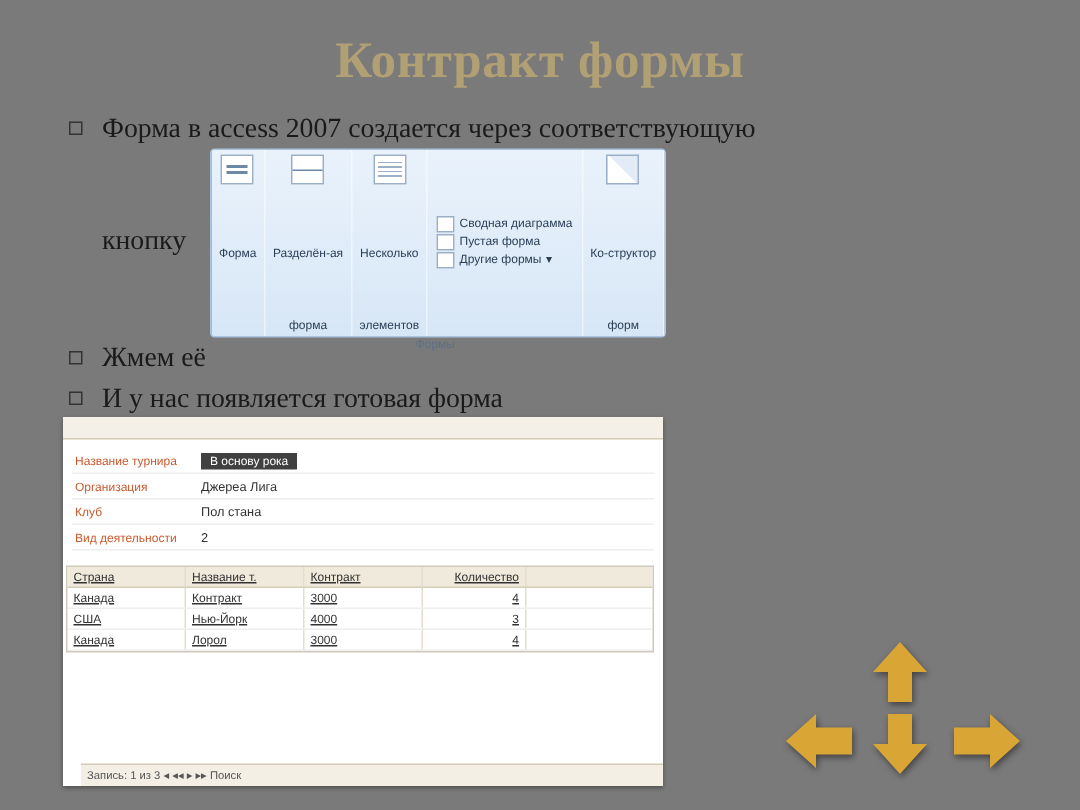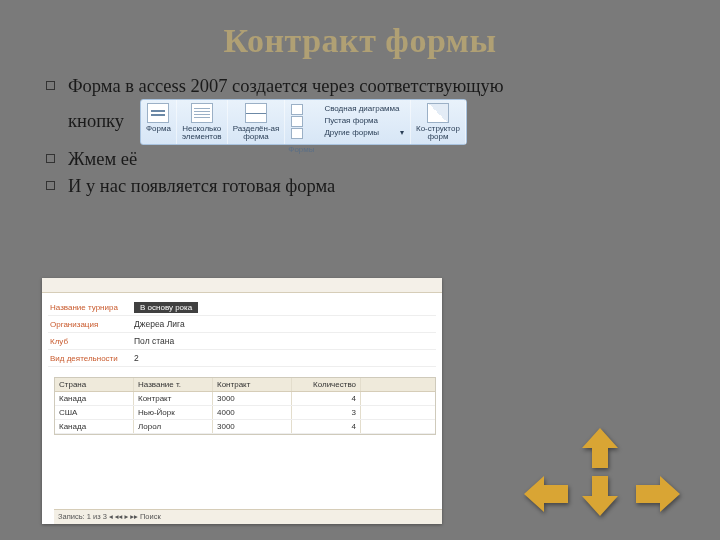--- a/index.html
+++ b/index.html
@@ -52,39 +52,40 @@
     color:#2b3f57;
     position:relative;
     margin-left:6px;
   }
   .rb-btn{
     display:flex;flex-direction:column;align-items:center;justify-content:flex-start;
     padding:3px 5px 2px 5px;
     text-align:center;
     line-height:1.05;
     border-right:1px solid rgba(255,255,255,0.5);
+    gap:40px;
   }
   .rb-btn:last-of-type{border-right:none}
   .rb-icon{
     width:20px;height:18px;
     background:#fff;
     border:1px solid #9bb0c6;
     margin-bottom:2px;
     position:relative;
   }
   .rb-icon.form::after{content:"";position:absolute;left:3px;top:6px;right:3px;height:2px;background:#6b88a6;box-shadow:0 4px 0 #6b88a6}
   .rb-icon.split::before{content:"";position:absolute;left:0;right:0;top:50%;height:1px;background:#6b88a6}
   .rb-icon.multi::after{content:"";position:absolute;left:2px;right:2px;top:2px;bottom:2px;background:repeating-linear-gradient(#fff,#fff 2px,#9bb0c6 2px,#9bb0c6 3px)}
   .rb-icon.wiz{background:linear-gradient(45deg,#fff 50%,#e3ecf6 50%)}
   .rb-list{
     display:flex;flex-direction:column;justify-content:center;
     padding:2px 6px;gap:1px;
     border-right:1px solid rgba(255,255,255,0.5);
   }
-  .rb-list-item{display:flex;align-items:center;gap:21px;white-space:nowrap}
+  .rb-list-item{display:flex;align-items:center;gap:3px;white-space:nowrap}
   .mini-icon{width:10px;height:9px;background:#fff;border:1px solid #9bb0c6}
   .rb-caption{
     position:absolute;bottom:-12px;left:0;right:4px;
     text-align:center;font-size:8px;color:#5b6f86;
   }
 
   
   .form-preview{
     position:absolute;
     left:42px;top:278px;
@@ -98,23 +99,24 @@
   .fp-titlebar{
     height:14px;background:#f4f0e8;
     border-bottom:1px solid #d6cdb8;
   }
   .fp-body{padding:6px 6px 2px 6px}
   .fp-row{display:flex;align-items:center;height:16px;border-bottom:1px solid #eee}
   .fp-label{width:80px;color:#c95b2e;font-size:8px;padding-left:2px}
   .fp-val{flex:1;color:#333;padding-left:4px}
   .fp-val.dark{background:#404040;color:#fff;padding:1px 6px;display:inline-block;flex:0 0 auto;font-size:8px}
   .fp-grid{
-    margin:8px 6px 0 12px;
+    margin:8px 6px 0 2px;
     border:1px solid #cfcabb;
     font-size:8px;
+    text-decoration:underline;
   }
   .fp-ghead,.fp-grow{display:flex}
   .fp-ghead{background:#efeadb;border-bottom:1px solid #d6cdb8}
   .fp-gcell{padding:2px 4px;border-right:1px solid #e3ddcc;overflow:hidden;white-space:nowrap}
   .c1{width:70px}.c2{width:70px}.c3{width:70px}.c4{width:60px;text-align:right}
   .fp-grow{border-bottom:1px solid #eee}
   .fp-nav{
     position:absolute;bottom:0;left:12px;right:0;
     height:14px;background:#f3efe5;border-top:1px solid #d6cdb8;
     font-size:7.5px;color:#555;padding:0 4px;line-height:14px;
@@ -147,28 +149,28 @@
     <span class="line1-wrap">Форма в access 2007 создается через соответствующую</span>
     <span class="inline-row">
       <span>кнопку</span>
 
       <span class="ribbon">
         <span class="rb-btn">
           <span class="rb-icon form"></span>
           <span>Форма</span>
         </span>
         <span class="rb-btn">
+          <span class="rb-icon split"></span>
+          <span>Разделён-ая</span>
+          <span>форма</span>
+        </span>
+        <span class="rb-btn">
           <span class="rb-icon multi"></span>
           <span>Несколько</span>
           <span>элементов</span>
-        </span>
-        <span class="rb-btn">
-          <span class="rb-icon split"></span>
-          <span>Разделён-ая</span>
-          <span>форма</span>
         </span>
         <span class="rb-list">
           <span class="rb-list-item">
               <span class="mini-icon"></span>
               <span>Сводная диаграмма</span>
             </span>
           <span class="rb-list-item">
               <span class="mini-icon"></span>
               <span>Пустая форма</span>
             </span>

